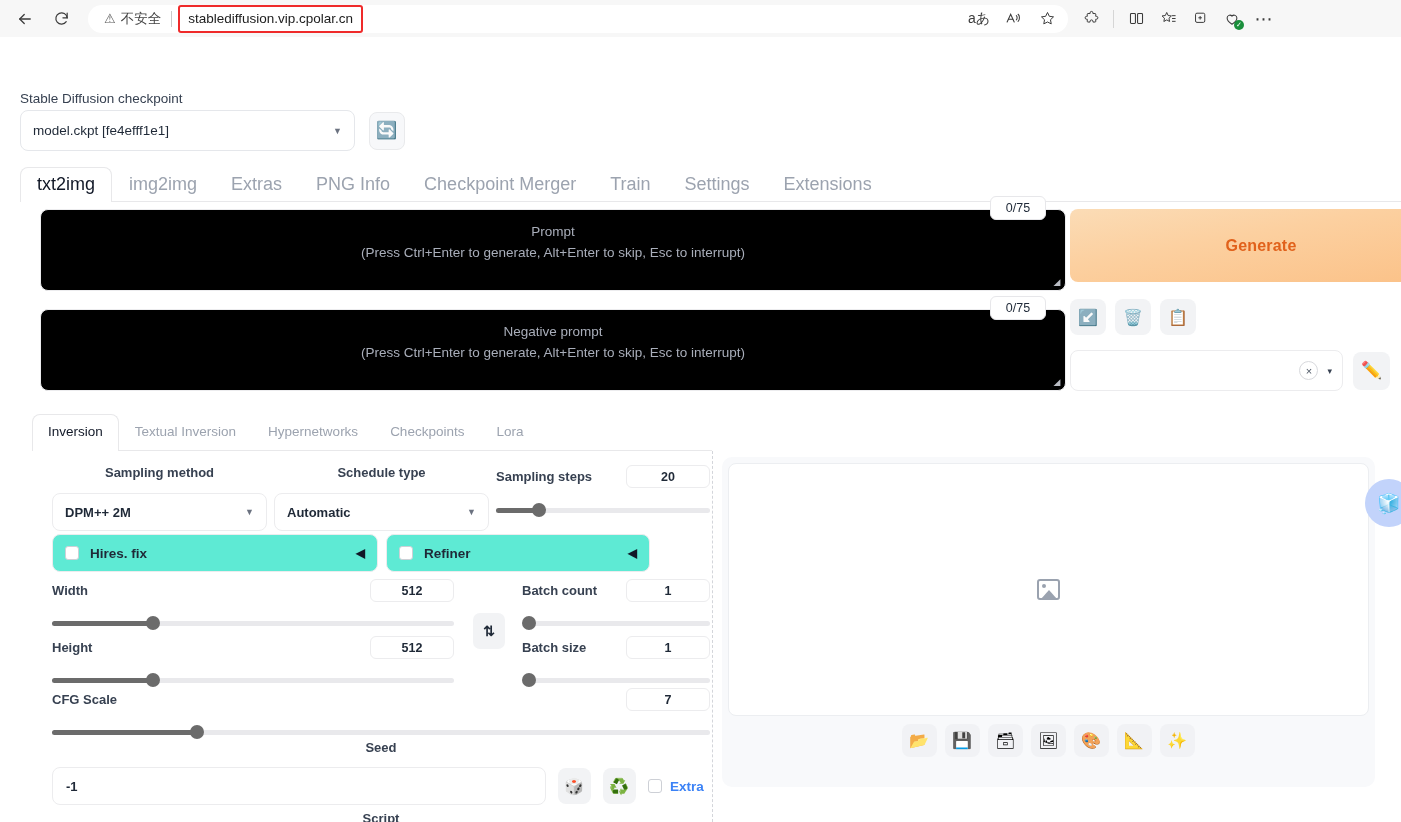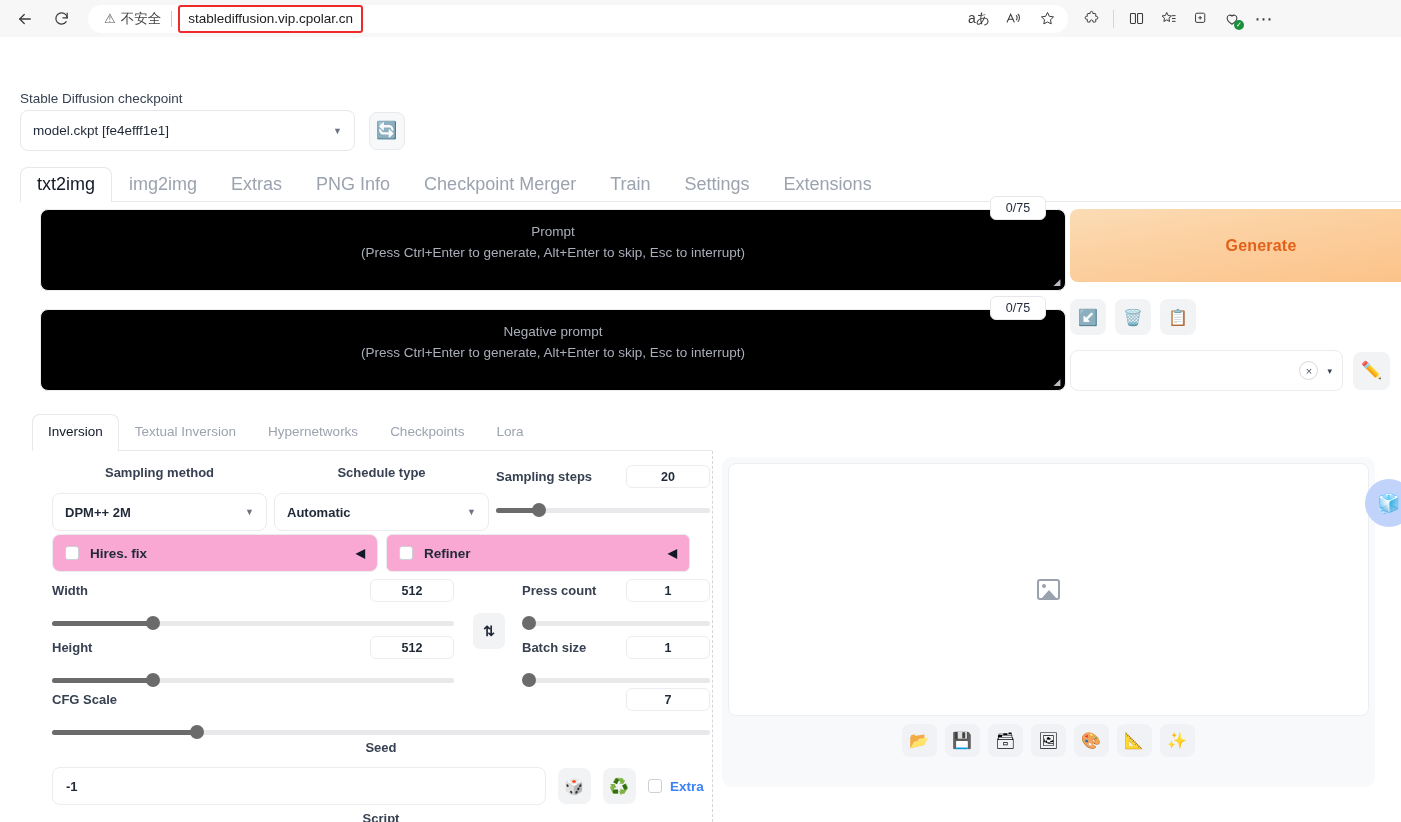--- a/index.html
+++ b/index.html
@@ -251,21 +251,21 @@
     position: absolute; top: 5px; left: 0; height: 5px;
     background: #6b6b6b; border-radius: 3px;
   }
   .slider .thumb {
     position: absolute; top: 0; width: 14px; height: 14px;
     background: #6b6b6b; border-radius: 50%;
   }
 
   .accordion {
     height: 38px; border: 1px solid #ececee; border-radius: 8px;
-    background: #f9a8d4; display: flex; align-items: center;
+    background: #5eead4; display: flex; align-items: center;
     padding: 0 12px; position: relative;
   }
   .cb {
     width: 14px; height: 14px; border: 1px solid #cdd0d6; border-radius: 3px;
     background: #fff; margin-right: 11px; flex: 0 0 auto;
   }
   .accordion-label { font-size: 13.5px; color: #1f2937; }
   .tri-left { position: absolute; right: 12px; color: #111827; font-size: 12px; }
 
   .swap-btn {
@@ -513,21 +513,21 @@
         <div class="fill" style="width:20%;"></div>
         <div class="thumb" style="left:calc(20% - 7px);"></div>
       </div>
     </div>
 
     <div class="accordion" style="position:absolute;left:44px;top:83px;width:326px;">
       <span class="cb"></span>
       <span class="accordion-label">Hires. fix</span>
       <span class="tri-left">◀</span>
     </div>
-    <div class="accordion" style="position:absolute;left:378px;top:83px;width:304px;border-radius:6px;">
+    <div class="accordion" style="position:absolute;left:378px;top:83px;width:264px;">
       <span class="cb"></span>
       <span class="accordion-label">Refiner</span>
       <span class="tri-left">◀</span>
     </div>
 
     <div style="position:absolute;left:44px;top:128px;width:402px;">
       <div style="display:flex;align-items:center;justify-content:space-between;">
         <span class="flabel">Width</span>
         <span class="numbox" style="width:84px;">512</span>
       </div>
@@ -549,21 +549,21 @@
         <div class="thumb" style="left:calc(25% - 7px);"></div>
       </div>
     </div>
 
     <div class="swap-btn" style="position:absolute;left:465px;top:162px;">
       <span>⇅</span>
     </div>
 
     <div style="position:absolute;left:514px;top:128px;width:188px;">
       <div style="display:flex;align-items:center;justify-content:space-between;">
-        <span class="flabel">Press count</span>
+        <span class="flabel">Batch count</span>
         <span class="numbox" style="width:84px;">1</span>
       </div>
       <div class="slider" style="margin-top:14px;width:188px;">
         <div class="track"></div>
         <div class="fill" style="width:0%;"></div>
         <div class="thumb" style="left:0px;"></div>
       </div>
     </div>
 
     <div style="position:absolute;left:514px;top:185px;width:188px;">

